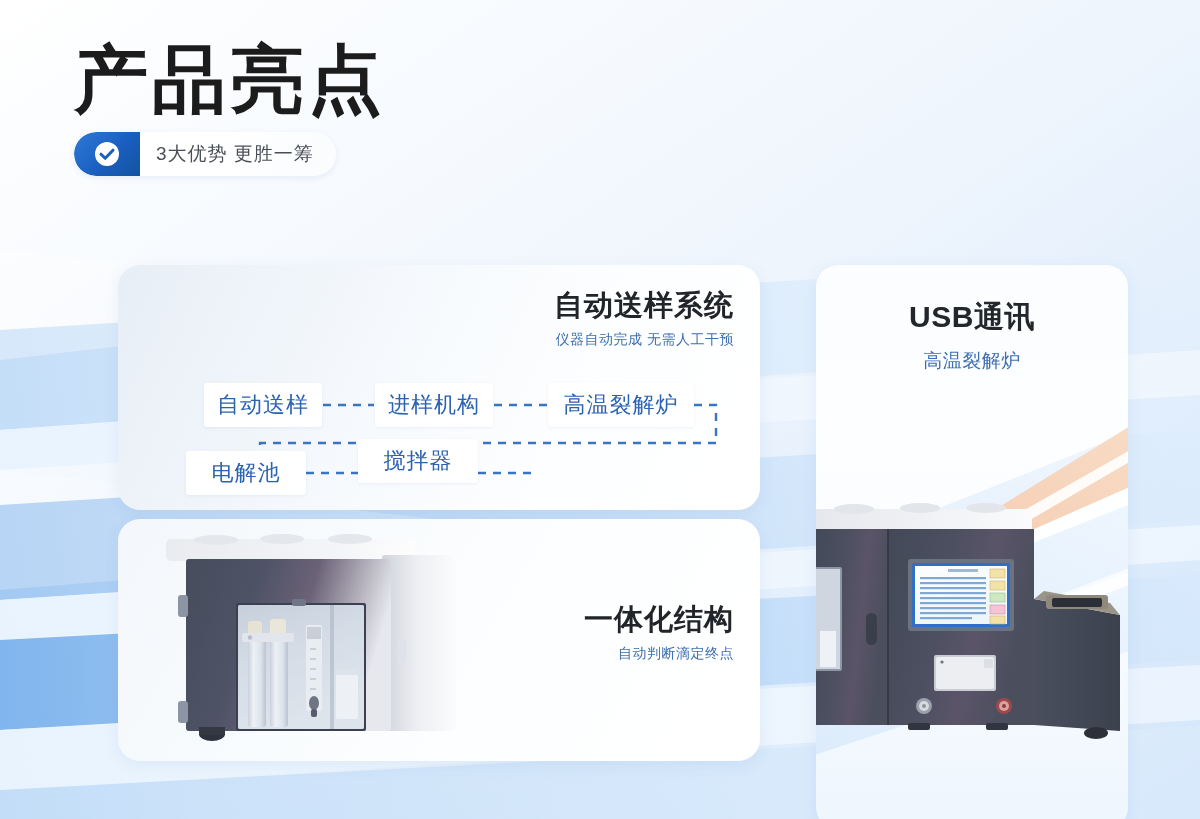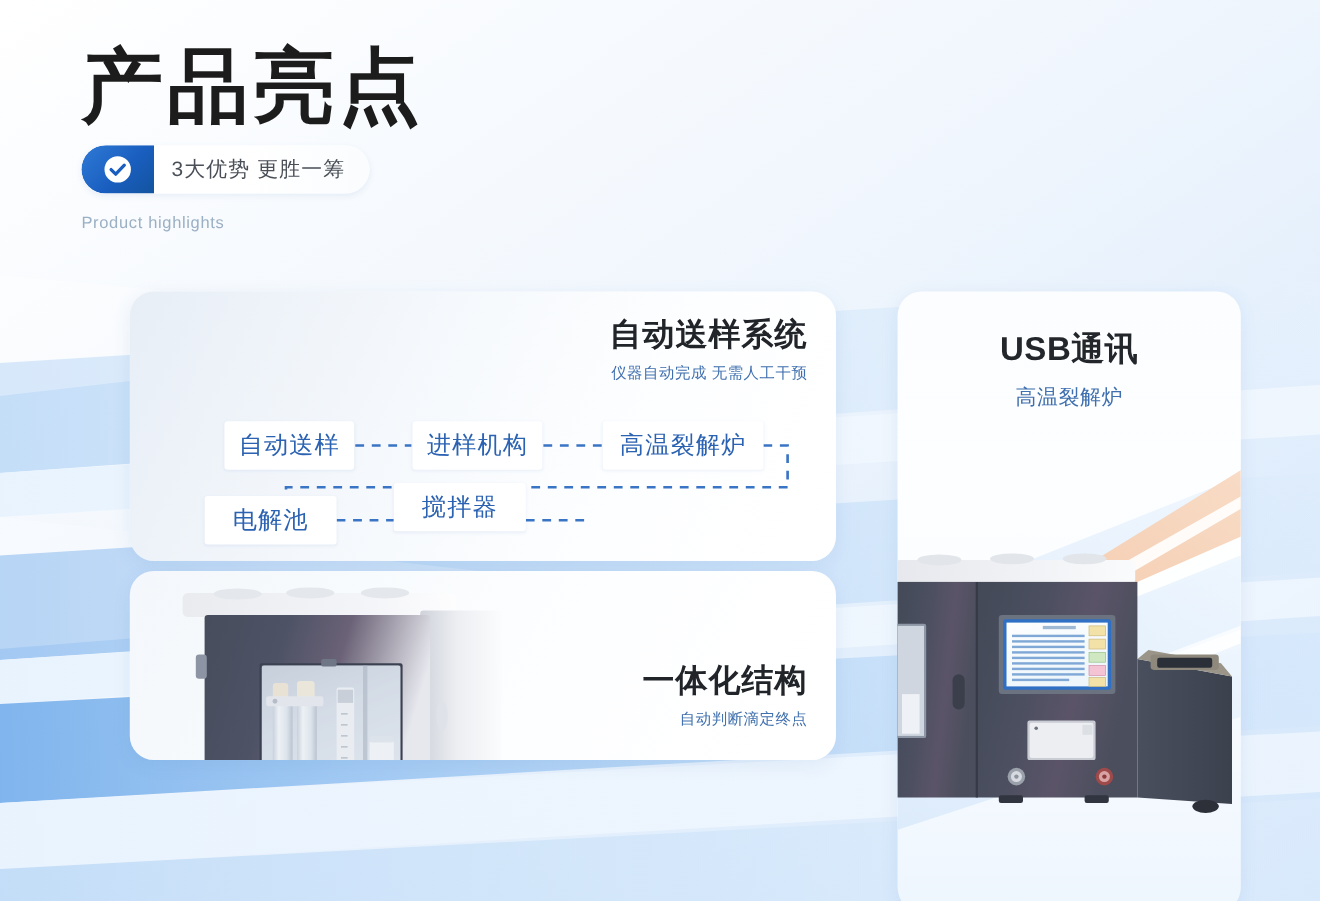--- a/index.html
+++ b/index.html
@@ -94,21 +94,21 @@
     left: 118px;
     top: 265px;
     width: 642px;
     height: 245px;
     background: linear-gradient(115deg, #e7eef6 0%, #eef3f9 18%, #f7fafd 45%, #fdfeff 70%, #ffffff 100%);
   }
   .card-bottom-left {
     left: 118px;
     top: 519px;
     width: 642px;
-    height: 172px;
+    height: 242px;
     background: linear-gradient(120deg, #f4f7fb 0%, #f8fbfd 30%, #fdfeff 60%, #ffffff 100%);
   }
   .card-right {
     left: 816px;
     top: 265px;
     width: 312px;
     height: 564px;
     background: linear-gradient(180deg, #fbfdff 0%, #fdfeff 30%, #f9fcff 60%, #eef6fe 100%);
   }
 
@@ -240,21 +240,20 @@
     <div class="badge">
       <span class="badge-ico">
         <svg width="28" height="28" viewBox="0 0 28 28">
           <circle cx="14" cy="14" r="12" fill="#ffffff"></circle>
           <path d="M8 14.2 L12.2 18.3 L20 10.2" stroke="#1a5fc0" stroke-width="3" fill="none" stroke-linecap="round" stroke-linejoin="round"></path>
         </svg>
       </span>
       <span class="badge-text">3大优势 更胜一筹</span>
     </div>
 
-    <div class="subtitle-en">Product highlights</div>
   </div>
 
   <div class="card card-top-left">
 
     <div class="card-head">
       <div class="card-head-title">自动送样系统</div>
       <div class="card-head-sub">仪器自动完成 无需人工干预</div>
     </div>
 
     <div class="flow">

